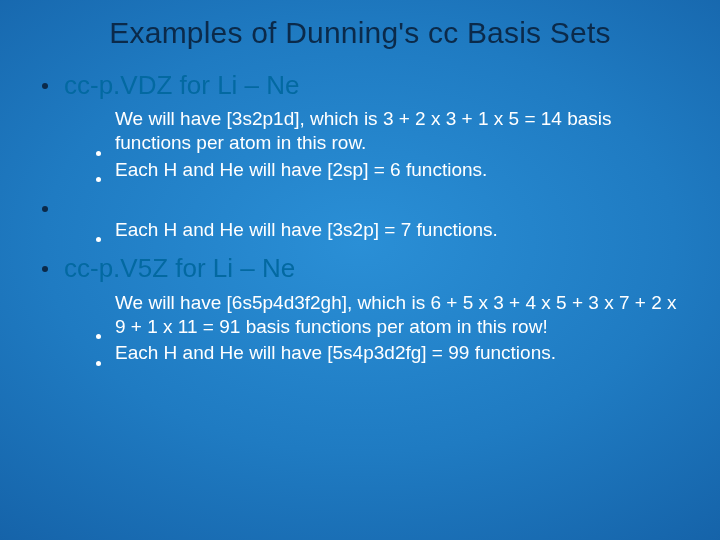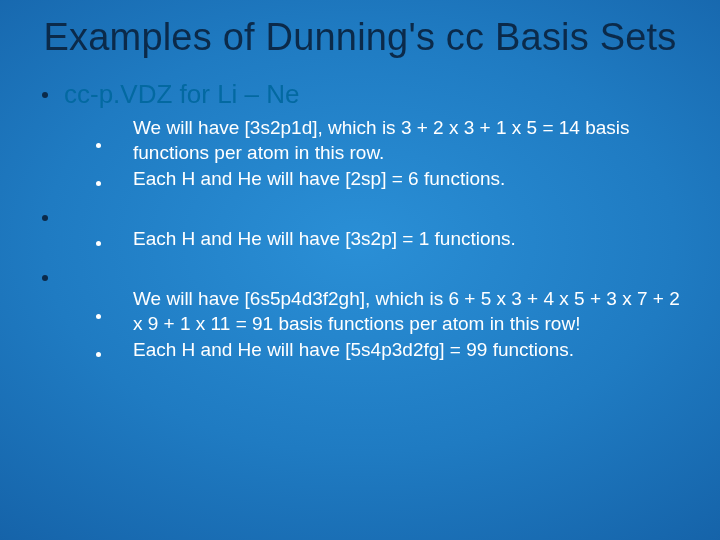--- a/index.html
+++ b/index.html
@@ -9,21 +9,21 @@
     background: radial-gradient(ellipse 900px 600px at 50% 45%,
                 #2a8fd6 0%,
                 #1f7bc2 35%,
                 #1562a8 65%,
                 #0c4a88 100%);
     color: #ffffff;
     padding: 12px 36px 20px 36px;
   }
   .title {
     color: #0b2a4a;
-    font-size: 38px;
+    font-size: 30px;
     font-weight: 400;
     text-align: center;
     line-height: 1.15;
     margin: 4px auto 18px auto;
     letter-spacing: 0.2px;
   }
   ul.top {
     list-style: none;
     padding-left: 6px;
   }
@@ -53,23 +53,22 @@
     color: #0369a1;
     line-height: 1.25;
   }
   ul.sub {
     list-style: none;
     padding-left: 54px;
     margin-top: 6px;
   }
   ul.sub > li {
     display: flex;
-    align-items: center;
+    align-items: flex-end;
     margin-bottom: 2px;
-    gap: 18px;
   }
   .lvl2-text {
     font-size: 19px;
     color: #ffffff;
     line-height: 1.28;
   }
 </style>
 </head>
 <body>
 
@@ -94,28 +93,29 @@
     </ul>
   </li>
 
   <li>
     <div class="row">
       <span class="bullet-dot"></span>
     </div>
     <ul class="sub">
       <li>
         <span class="bullet-dot-sm"></span>
-        <span class="lvl2-text">Each H and He will have [3s2p] = 1 functions.</span>
+        <span class="lvl2-text">Each H and He will have [3s2p] = 7 functions.</span>
       </li>
     </ul>
   </li>
 
   <li>
     <div class="row">
       <span class="bullet-dot"></span>
+      <span class="lvl1-text">cc-p.V5Z for Li – Ne</span>
     </div>
     <ul class="sub">
       <li>
         <span class="bullet-dot-sm"></span>
         <span class="lvl2-text">We will have [6s5p4d3f2gh], which is 6 + 5 x 3 + 4 x 5 + 3 x 7 + 2 x 9 + 1 x 11 = 91 basis functions per atom in this row!</span>
       </li>
       <li>
         <span class="bullet-dot-sm"></span>
         <span class="lvl2-text">Each H and He will have [5s4p3d2fg] = 99 functions.</span>
       </li>

